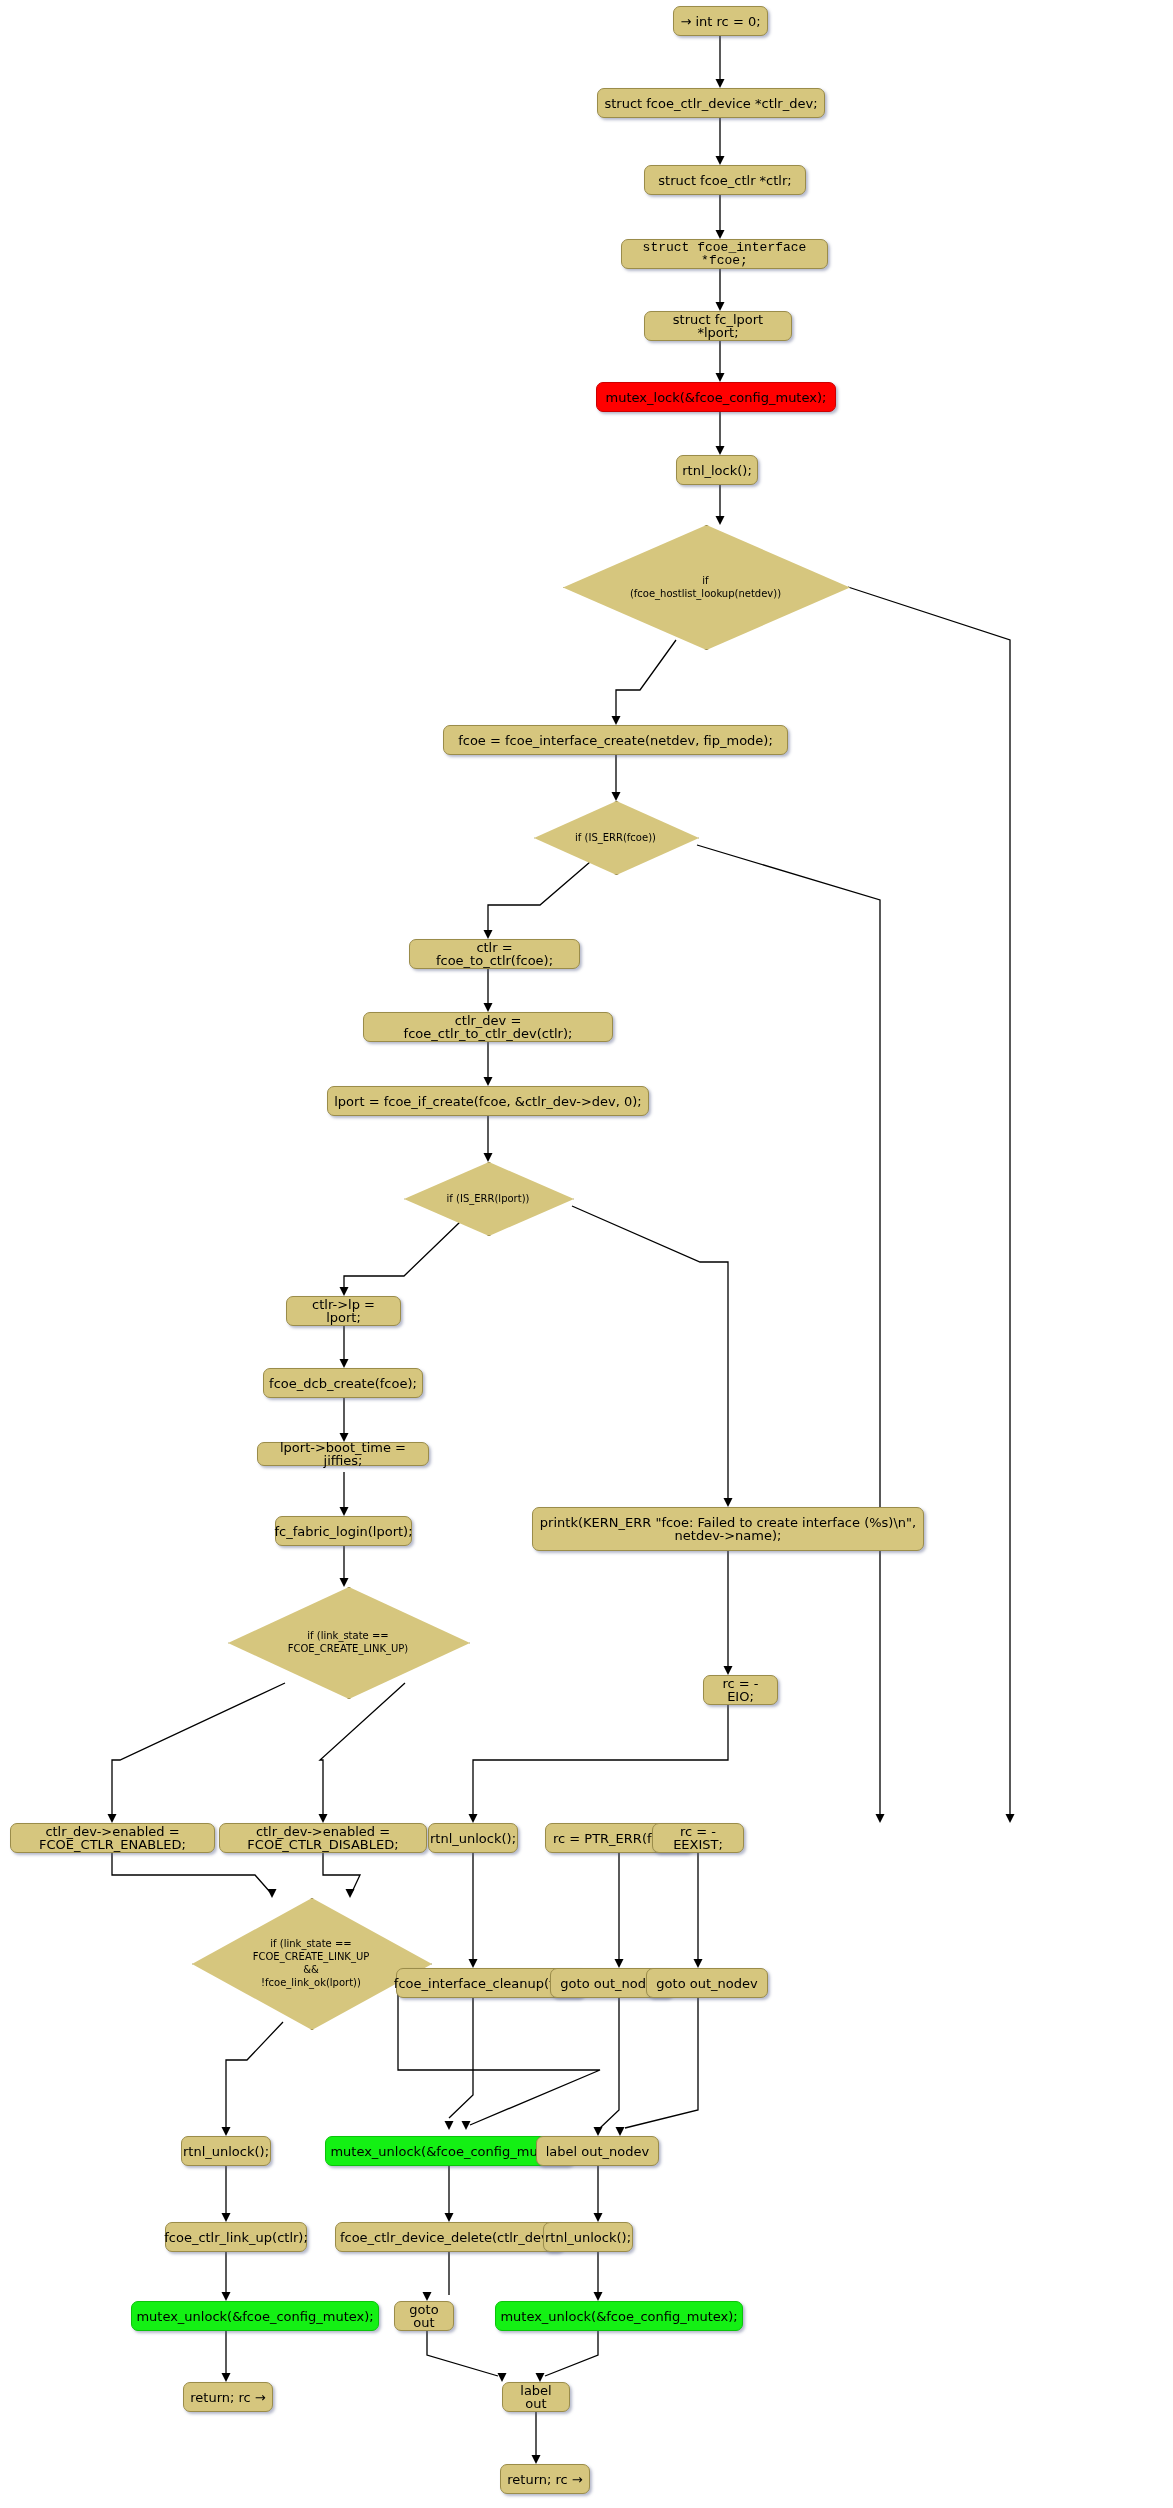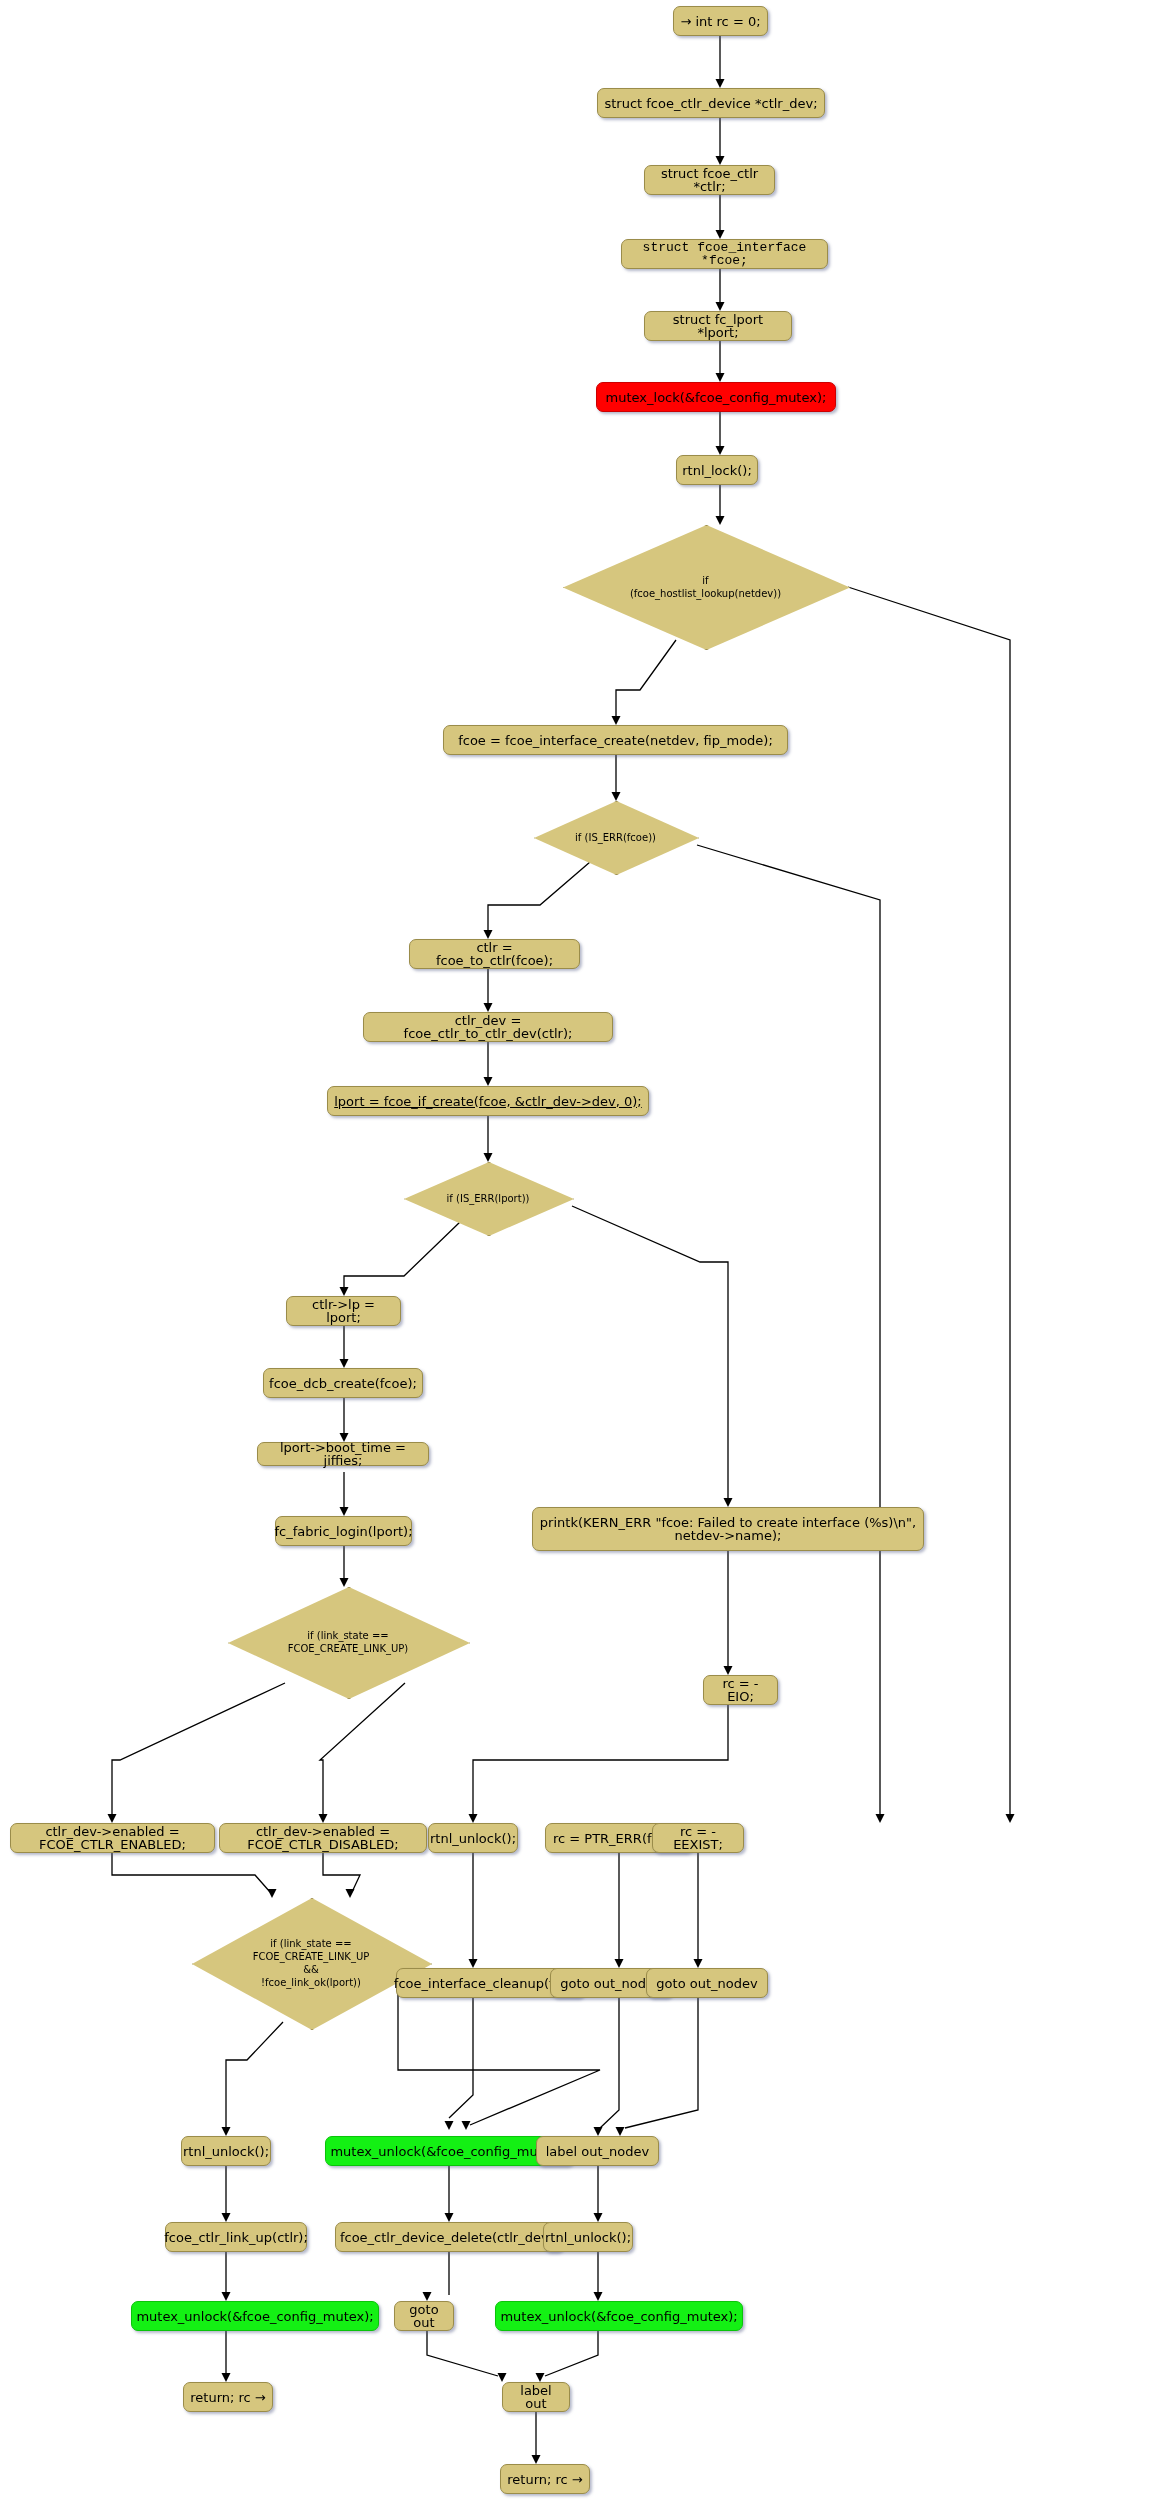--- a/index.html
+++ b/index.html
@@ -139,32 +139,32 @@
       <path d="M 427,2331 L 427,2355 L 498,2376" class="edge"></path>
       <polygon points="497.5,2373 506.5,2373 502,2382" class="ahead"></polygon>
       <path d="M 598,2331 L 598,2355 L 545,2376" class="edge"></path>
       <polygon points="535.5,2373 544.5,2373 540,2382" class="ahead"></polygon>
       <path d="M 536,2412 L 536,2458" class="edge"></path>
       <polygon points="531.5,2455 540.5,2455 536,2464" class="ahead"></polygon>
     </svg>
   <div id="nodes">
       <div class="node" style="left: 673px; top: 6px; width: 95px; height: 30px;"><span>→ int rc = 0;</span></div>
       <div class="node" style="left: 597px; top: 88px; width: 228px; height: 30px;"><span>struct fcoe_ctlr_device *ctlr_dev;</span></div>
-      <div class="node" style="left: 644px; top: 165px; width: 131px; height: 30px; text-align: center;"><span>struct fcoe_ctlr *ctlr;</span></div>
+      <div class="node" style="left: 644px; top: 165px; width: 162px; height: 30px; text-align: center;"><span>struct fcoe_ctlr *ctlr;</span></div>
       <div class="node" style="left: 621px; top: 239px; width: 207px; height: 30px; font-family: Liberation Mono, monospace;"><span>struct fcoe_interface *fcoe;</span></div>
       <div class="node" style="left: 644px; top: 311px; width: 148px; height: 30px; align-items: center;"><span>struct fc_lport *lport;</span></div>
       <div class="node red" style="left: 596px; top: 382px; width: 240px; height: 30px;"><span>mutex_lock(&amp;fcoe_config_mutex);</span></div>
       <div class="node" style="left: 676px; top: 455px; width: 82px; height: 30px;"><span>rtnl_lock();</span></div>
       <div class="diamond" style="left: 563px; top: 525px; width: 285px; height: 123px;"><div class="dshape"></div><div class="dlabel">if
 (fcoe_hostlist_lookup(netdev))</div></div>
       <div class="node" style="left: 443px; top: 725px; width: 345px; height: 30px;"><span>fcoe = fcoe_interface_create(netdev, fip_mode);</span></div>
       <div class="diamond" style="left: 534px; top: 801px; width: 163px; height: 72px;"><div class="dshape"></div><div class="dlabel">if (IS_ERR(fcoe))</div></div>
       <div class="node" style="left: 402px; top: 939px; width: 171px; height: 30px; margin-left: 7px;"><span>ctlr = fcoe_to_ctlr(fcoe);</span></div>
       <div class="node" style="left: 363px; top: 1012px; width: 250px; height: 30px;"><span>ctlr_dev = fcoe_ctlr_to_ctlr_dev(ctlr);</span></div>
-      <div class="node" style="left: 327px; top: 1086px; width: 322px; height: 30px; text-decoration: underline;"><span>lport = fcoe_if_create(fcoe, &amp;ctlr_dev-&gt;dev, 0);</span></div>
+      <div class="node" style="left: 327px; top: 1086px; width: 322px; height: 30px;"><span>lport = fcoe_if_create(fcoe, &amp;ctlr_dev-&gt;dev, 0);</span></div>
       <div class="diamond" style="left: 404px; top: 1162px; width: 168px; height: 72px;"><div class="dshape"></div><div class="dlabel">if (IS_ERR(lport))</div></div>
       <div class="node" style="left: 286px; top: 1296px; width: 115px; height: 30px;"><span>ctlr-&gt;lp = lport;</span></div>
       <div class="node" style="left: 263px; top: 1368px; width: 160px; height: 30px;"><span>fcoe_dcb_create(fcoe);</span></div>
       <div class="node" style="left: 257px; top: 1442px; width: 172px; height: 24px;"><span>lport-&gt;boot_time = jiffies;</span></div>
       <div class="node" style="left: 275px; top: 1516px; width: 137px; height: 30px;"><span>fc_fabric_login(lport);</span></div>
       <div class="diamond" style="left: 228px; top: 1587px; width: 240px; height: 110px;"><div class="dshape"></div><div class="dlabel">if (link_state ==
 FCOE_CREATE_LINK_UP)</div></div>
       <div class="node" style="left: 532px; top: 1507px; width: 392px; height: 44px;"><span>printk(KERN_ERR "fcoe: Failed to create interface (%s)\n",
 netdev-&gt;name);</span></div>
       <div class="node" style="left: 703px; top: 1675px; width: 75px; height: 30px;"><span>rc = -EIO;</span></div>

